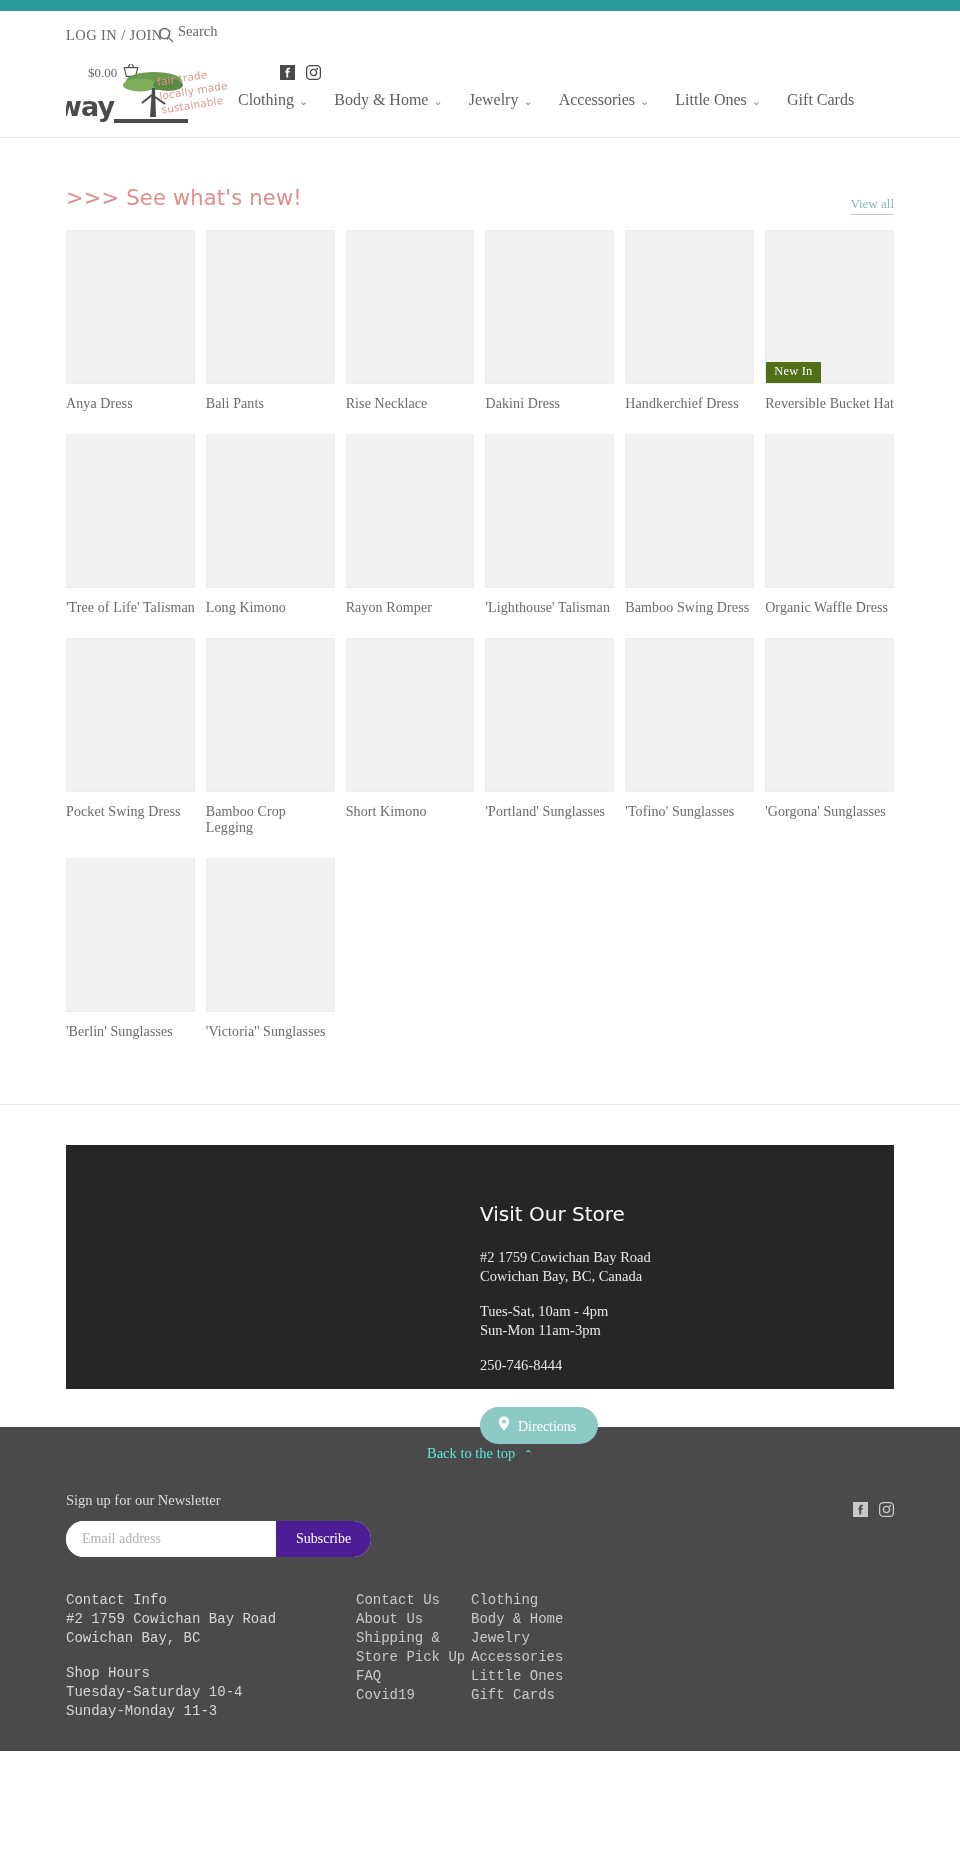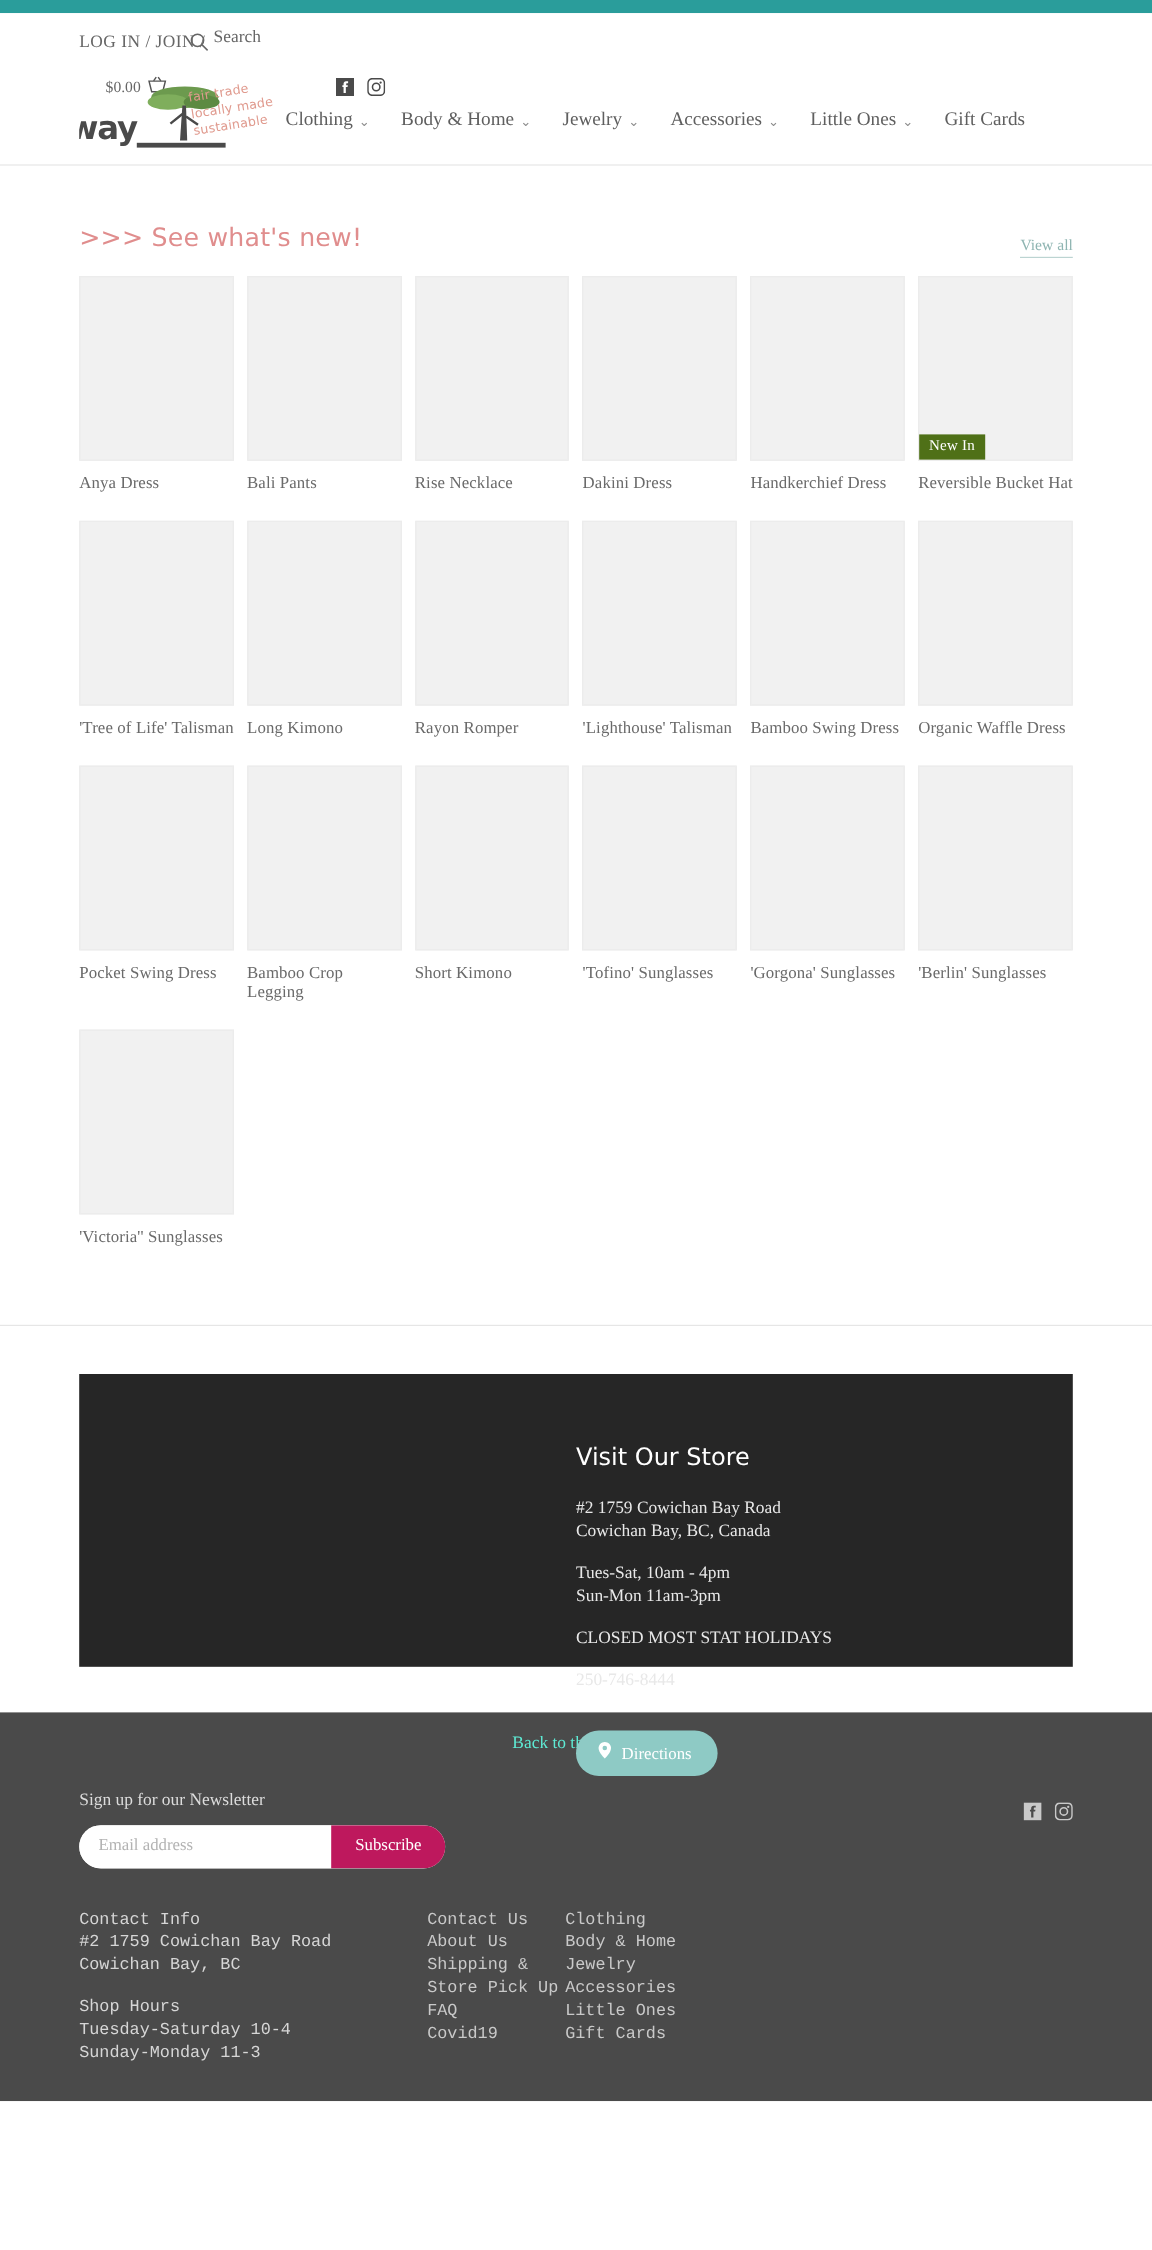--- a/index.html
+++ b/index.html
@@ -209,21 +209,21 @@
     border: none;
     outline: none;
     padding: 10px 16px;
     font-size: 14px;
     font-family: "Liberation Serif", serif;
     color: #777;
     background: #fff;
   }
   .news-input::placeholder { color: #b3b3b3; }
   .news-btn {
-    background: #be185d;
+    background: #4c1d95;
     color: #ffffff;
     border: none;
     padding: 2px 20px;
     font-size: 14px;
     font-family: "Liberation Serif", serif;
     cursor: pointer;
   }
   .social-footer {
     position: absolute; right: 66px; top: 24px;
     display: flex; gap: 11px;
@@ -405,20 +405,24 @@
       <div class="thumb"></div>
       <div class="card-title">Bamboo Crop Legging</div>
     </div>
     <div class="card">
       <div class="thumb"></div>
       <div class="card-title">Short Kimono</div>
     </div>
 
     <div class="card">
       <div class="thumb"></div>
+      <div class="card-title">'Portland' Sunglasses</div>
+    </div>
+    <div class="card">
+      <div class="thumb"></div>
       <div class="card-title">'Tofino' Sunglasses</div>
     </div>
     <div class="card">
       <div class="thumb"></div>
       <div class="card-title">'Gorgona' Sunglasses</div>
     </div>
     <div class="card">
       <div class="thumb"></div>
       <div class="card-title">'Berlin' Sunglasses</div>
     </div>
@@ -436,21 +440,20 @@
       <div class="store-info">
         <h3 class="store-h">Visit Our Store</h3>
         <p class="store-p">
           <span>#2 1759 Cowichan Bay Road</span><br>
           <span>Cowichan Bay, BC, Canada</span>
         </p>
         <p class="store-p">
           <span>Tues-Sat, 10am - 4pm</span><br>
           <span>Sun-Mon 11am-3pm</span>
         </p>
-        <p class="store-p">CLOSED MOST STAT HOLIDAYS</p>
         <p class="store-p">250-746-8444</p>
         <button class="directions-btn">
           <span>
             <svg width="12" height="15" viewBox="0 0 12 15">
               <path d="M6 0.6C3.1 0.6.8 2.9.8 5.7c0 4 5.2 8.7 5.2 8.7s5.2-4.7 5.2-8.7C11.2 2.9 8.9.6 6 .6z" fill="#ffffff"></path>
               <circle cx="6" cy="5.6" r="1.9" fill="#8ecac5"></circle>
             </svg>
           </span>
           <span>Directions</span>
         </button>

